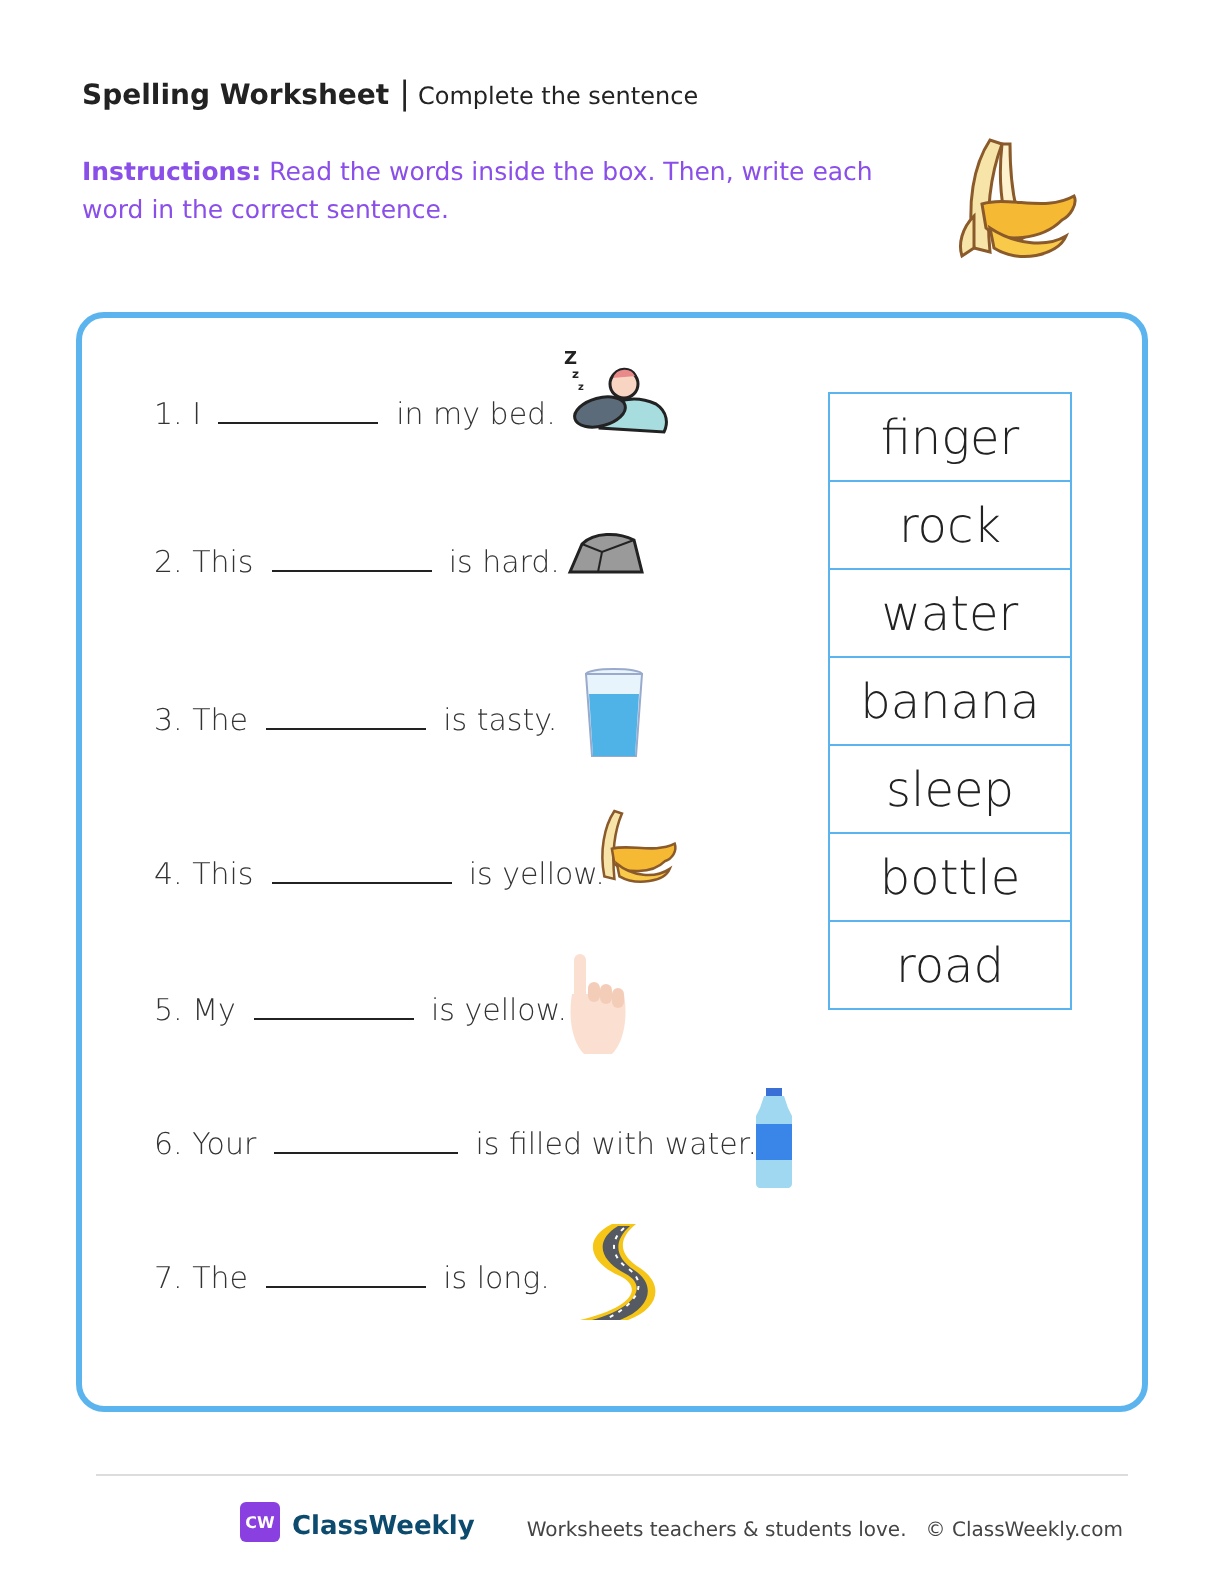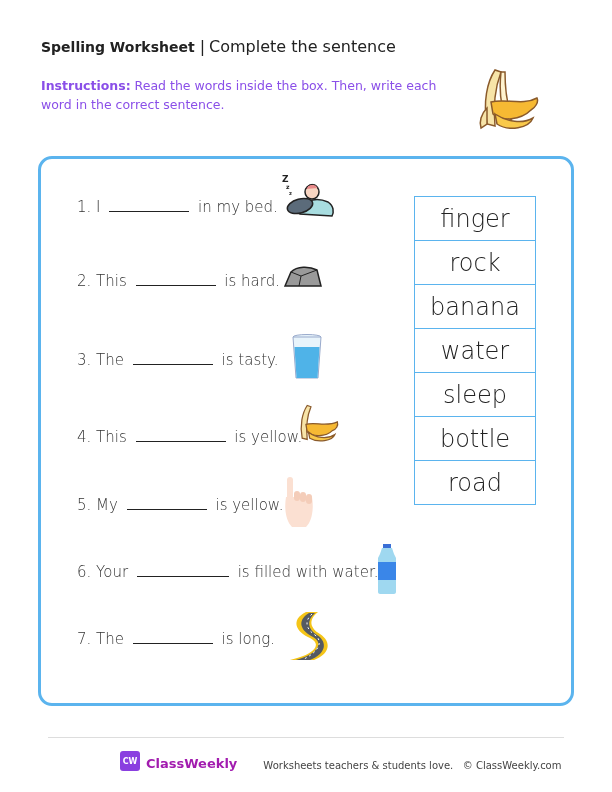--- a/index.html
+++ b/index.html
@@ -1,34 +1,34 @@
 <!DOCTYPE html>
 <html><head>
 <meta charset="utf-8">
 <style>
   html, body { margin: 0; padding: 0; background: #ffffff; }
   body { width: 612px; height: 792px; position: relative; overflow: hidden; font-family: "DejaVu Sans", sans-serif; color: #222; }
   .title { position: absolute; left: 41px; top: 37px; font-size: 14px; white-space: nowrap; }
   .title .main { font-weight: bold; }
   .title .sep { font-size: 16px; margin: 0 4px 0 5px; }
-  .title .sub { font-size: 16px; }
+  .title .sub { font-size: 12px; }
   .instructions { position: absolute; left: 41px; top: 76px; width: 400px; font-size: 12.5px; color: #8a4fe8; line-height: 19px; }
   .instructions b { font-weight: bold; }
   .banana-top { position: absolute; left: 465px; top: 62px; width: 80px; height: 80px; }
   .frame { position: absolute; left: 38px; top: 156px; width: 536px; height: 550px; border: 3px solid #5bb4ee; border-radius: 14px; box-sizing: border-box; }
   .sentence { position: absolute; left: 77px; font-size: 15px; color: #333; white-space: nowrap; font-family: "DejaVu Sans", sans-serif; font-weight: 300; }
   .blank { display: inline-block; border-bottom: 1.5px solid #222; height: 14px; vertical-align: baseline; margin: 0 4px; }
   .pic { position: absolute; }
   .wordbox { position: absolute; left: 414px; top: 196px; width: 122px; border: 1.5px solid #5bb4ee; box-sizing: border-box; }
   .word { height: 43px; border-bottom: 1.5px solid #5bb4ee; display: flex; align-items: center; justify-content: center; font-size: 24px; color: #222; font-weight: 300; }
   .word:last-child { border-bottom: none; }
   .footer-line { position: absolute; left: 48px; top: 737px; width: 516px; border-top: 1px solid #dddddd; }
   .footer { position: absolute; left: 120px; top: 751px; display: flex; align-items: flex-end; white-space: nowrap; }
   .logo-box { width: 20px; height: 20px; background: #8a3fe0; border-radius: 3px; color: #fff; font-size: 8px; font-weight: bold; display: flex; align-items: center; justify-content: center; }
-  .logo-text { color: #a21caf; font-weight: bold; font-size: 13px; margin-left: 6px; }
+  .logo-text { color: #0c4a6e; font-weight: bold; font-size: 13px; margin-left: 6px; }
   .tagline { font-size: 10px; color: #444; margin-left: 26px; }
 </style>
 </head>
 <body>
 
 <div class="title">
   <span class="main">Spelling Worksheet</span><span class="sep">|</span><span class="sub">Complete the sentence</span>
 </div>
 
 <div class="instructions">
@@ -131,22 +131,22 @@
 </div>
 <svg class="pic" style="left:286px; top:612px" width="48" height="48" viewBox="0 0 48 48">
   <path d="M20 0 C4 8 10 20 24 26 C36 32 30 42 4 48 L28 48 C44 42 46 30 34 22 C24 16 22 8 32 0 Z" fill="#f5c518"></path>
   <path d="M23 1 C10 9 15 19 27 25 C38 31 32 42 10 48 L24 48 C40 42 42 30 31 23 C22 17 20 9 29 1 Z" fill="#555a62"></path>
   <path d="M26 2 C18 9 20 17 29 23 C38 30 32 40 18 47" fill="none" stroke="#fff" stroke-width="1" stroke-dasharray="2 3"></path>
 </svg>
 
 <div class="wordbox">
   <div class="word">finger</div>
   <div class="word">rock</div>
+  <div class="word">water</div>
   <div class="word">banana</div>
-  <div class="word">water</div>
   <div class="word">sleep</div>
   <div class="word">bottle</div>
   <div class="word">road</div>
 </div>
 
 <div class="footer-line"></div>
 <div class="footer">
   <div class="logo-box">CW</div>
   <span class="logo-text">ClassWeekly</span>
   <span class="tagline" style="white-space:pre">Worksheets teachers &amp; students love.   © ClassWeekly.com</span>

